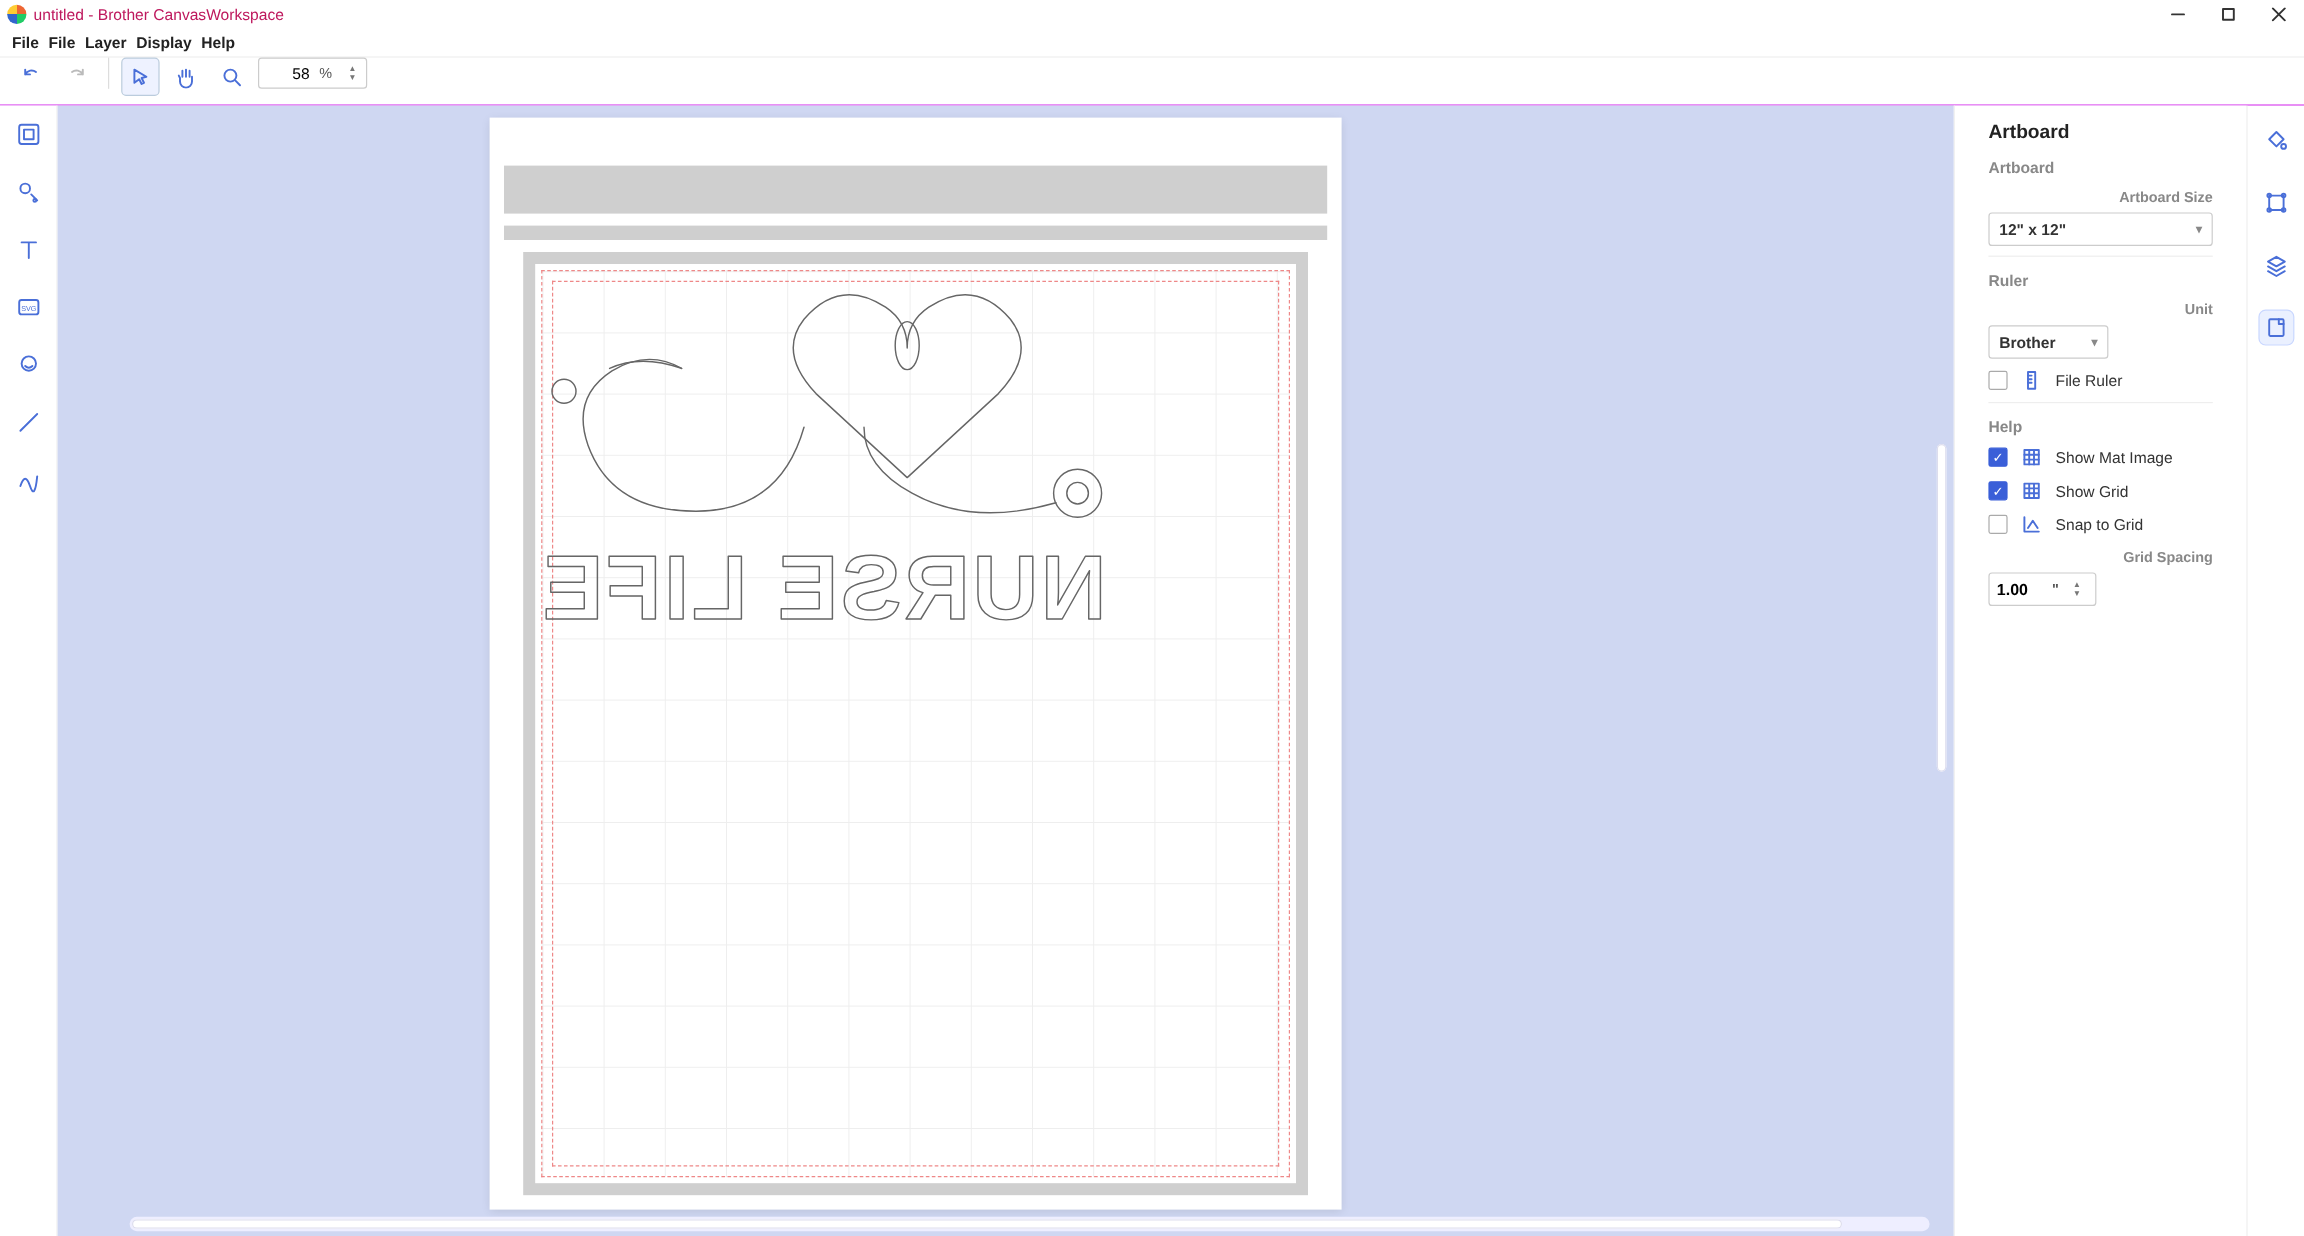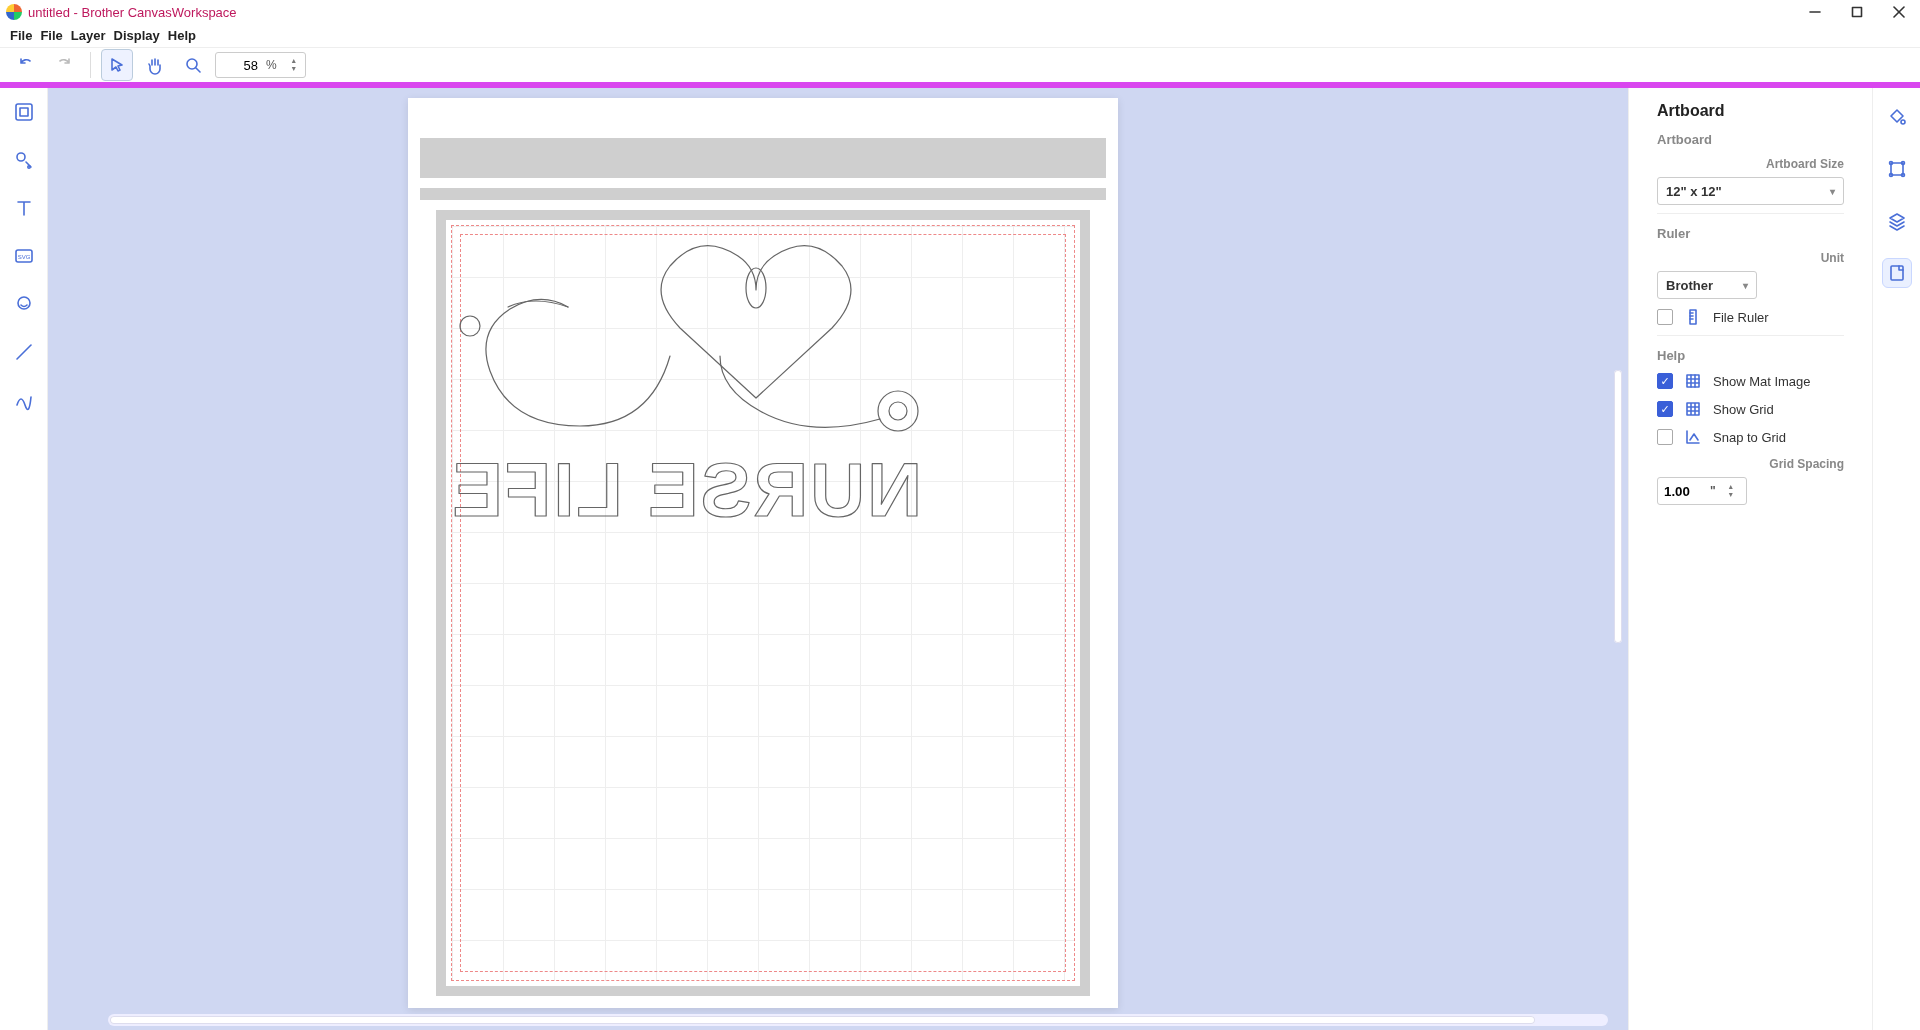--- a/index.html
+++ b/index.html
@@ -12,21 +12,21 @@
     border-radius: 50%; }
   .titlebar .title { font-size: 13px; color: #be185d; }
   .titlebar .win-ctrls { margin-left: auto; display: flex; gap: 28px; padding-right: 8px; }
   .titlebar .win-btn { width: 14px; height: 14px; display: flex; align-items: center; justify-content: center; color:#333; cursor: default; }
 
   
   .menubar { height: 24px; display: flex; align-items: center; gap: 8px; padding: 0 10px; border-bottom: 1px solid #eee; font-weight: bold; }
   .menubar span { font-size: 13px; color: #222; cursor: default; }
 
   
-  .toolbar { height: 40px; display: flex; align-items: center; gap: 6px; padding: 0 10px; border-bottom: 6px solid #d946ef; }
+  .toolbar { height: 40px; display: flex; gap: 6px; padding: 0 10px; border-bottom: 1px solid #d946ef; }
   .tbtn { width: 32px; height: 32px; display:flex; align-items:center; justify-content:center; color:#4a6fd8; border-radius:4px; cursor: default; }
   .tbtn.disabled { color:#bbb; }
   .tbtn.active { background:#eef2ff; border:1px solid #bcd; }
   .sep { width:1px; height:26px; background:#ddd; margin:0 4px; }
   .zoomfield { display:flex; align-items:center; border:1px solid #ccc; border-radius:3px; height:26px; padding:0 6px; gap:8px; }
   .zoomfield input { width:36px; border:none; outline:none; font-size:13px; text-align:right; }
   .zoomfield .pct { font-size:12px; color:#555; }
   .spin { display:flex; flex-direction:column; gap:0; margin-left:4px; }
   .spin div { width:10px; height:8px; font-size:8px; line-height:8px; color:#777; text-align:center; cursor: default; }
 

